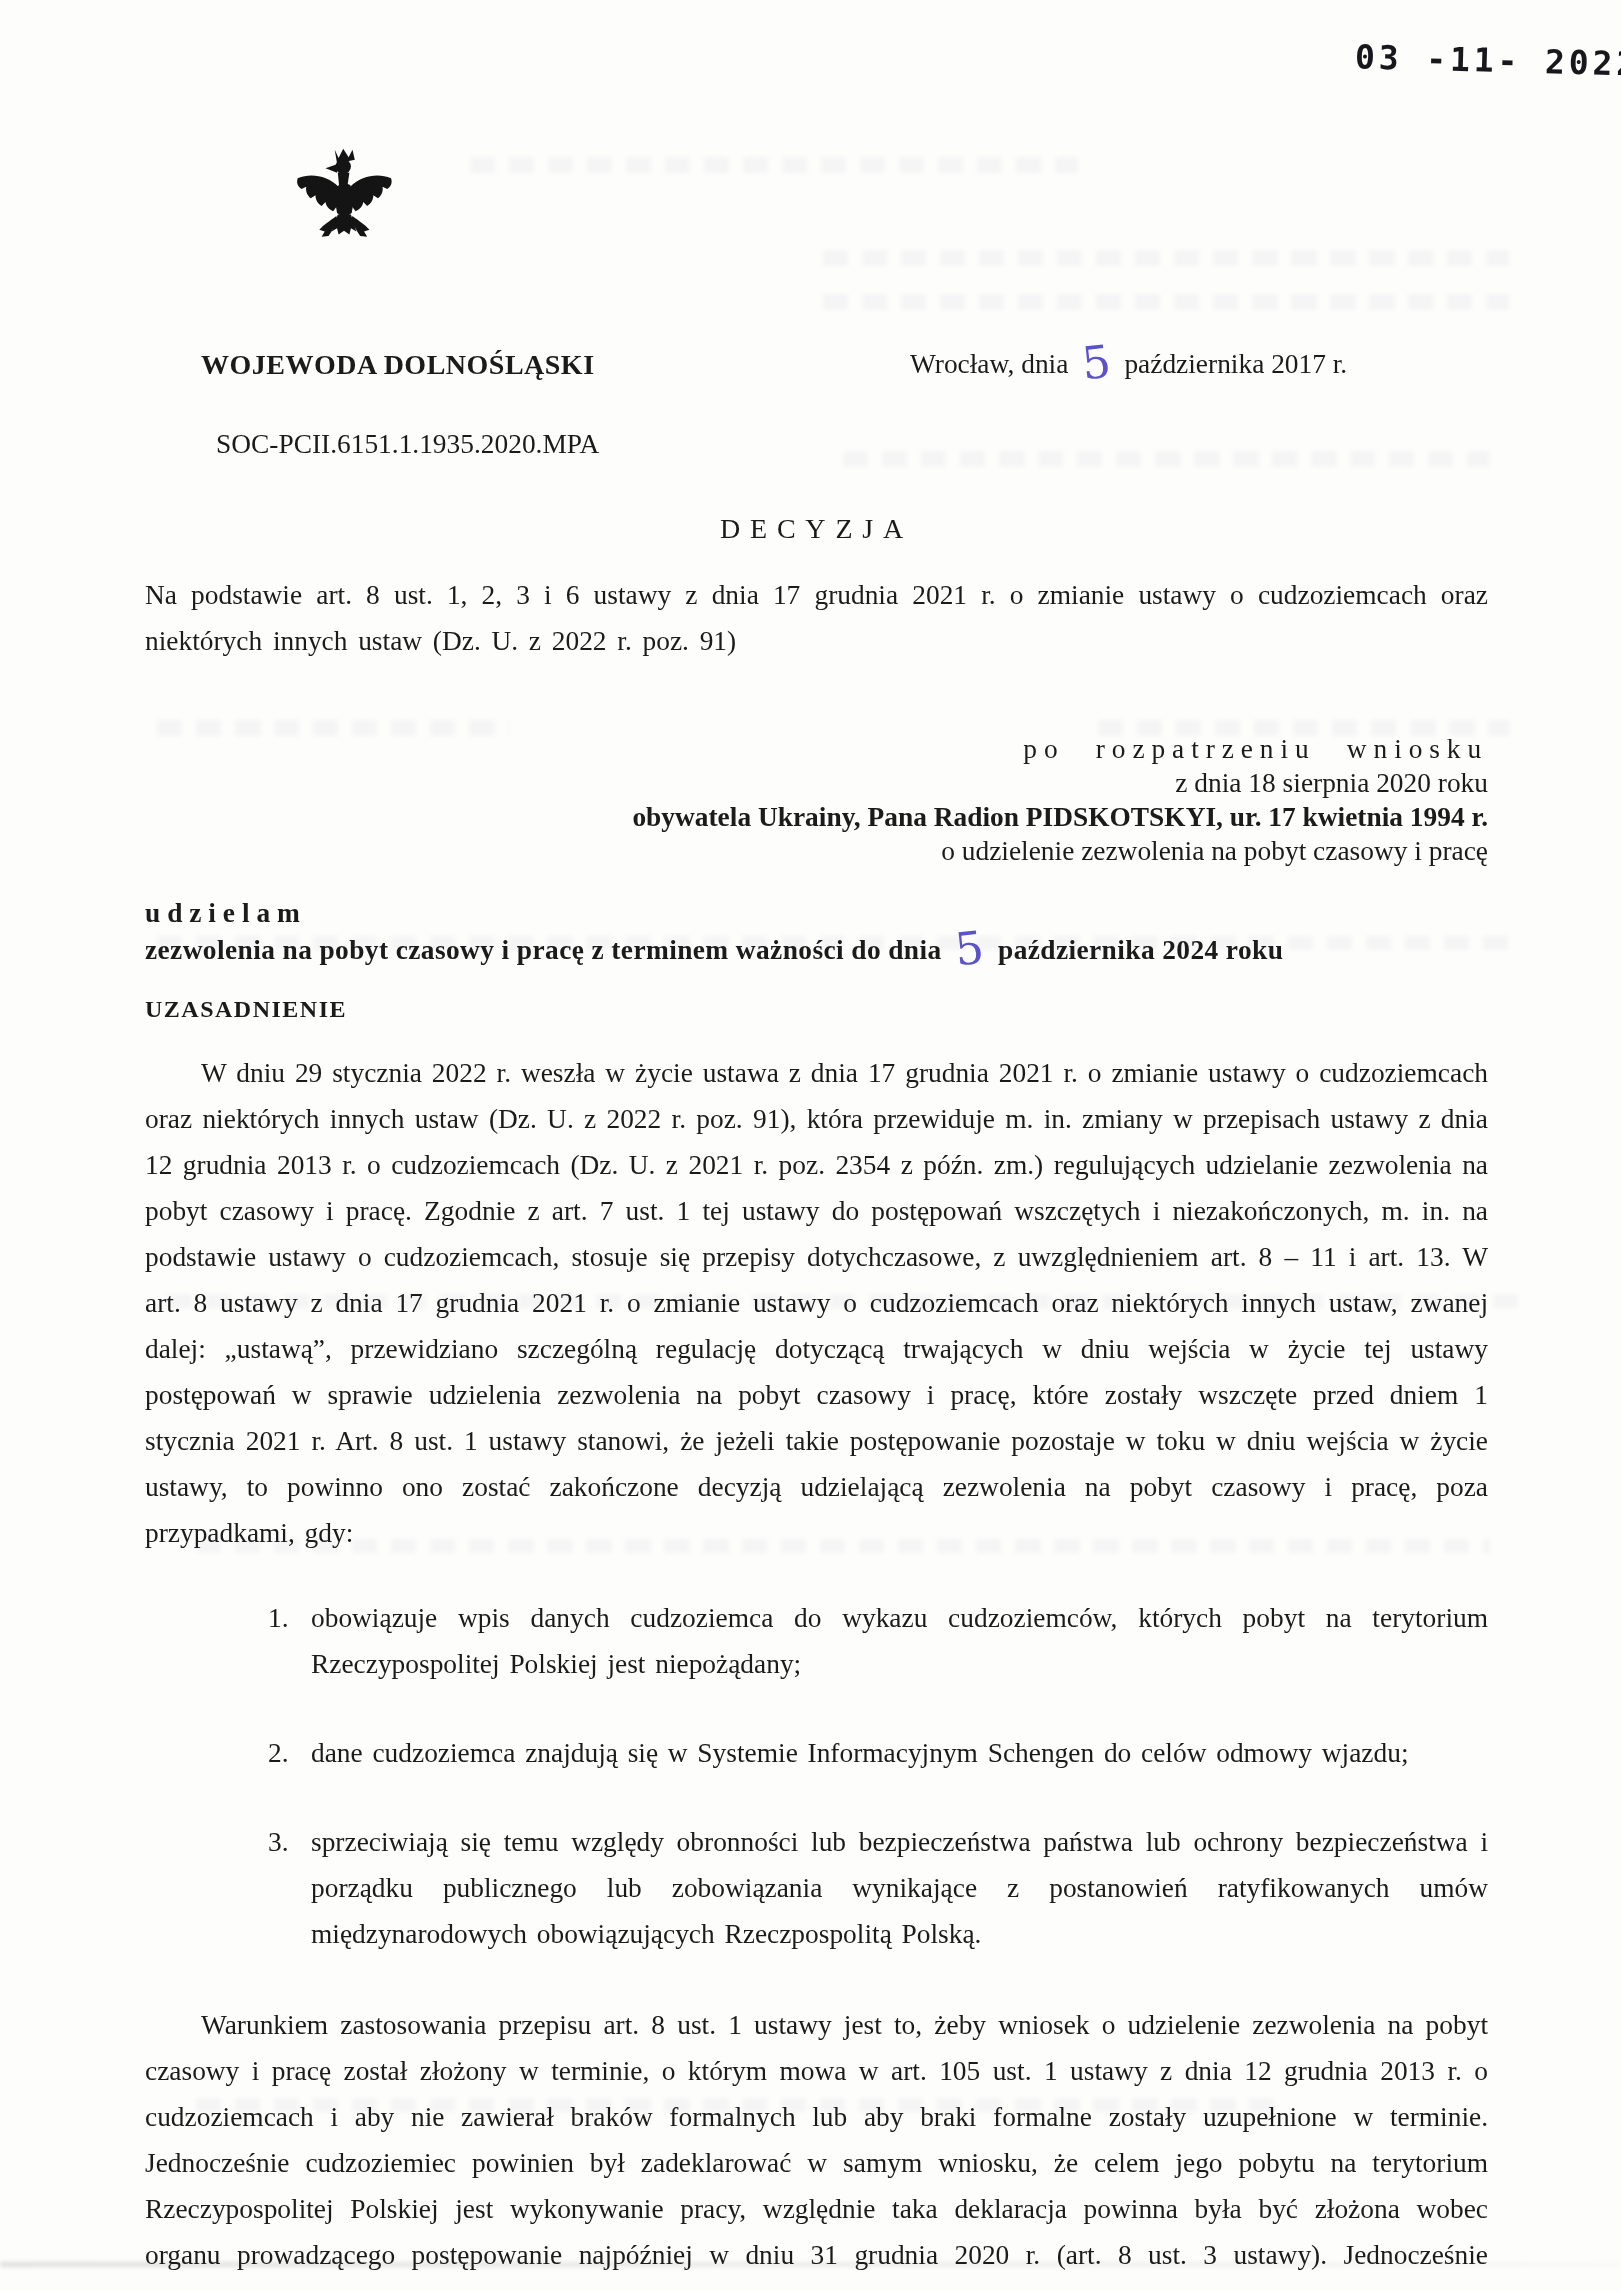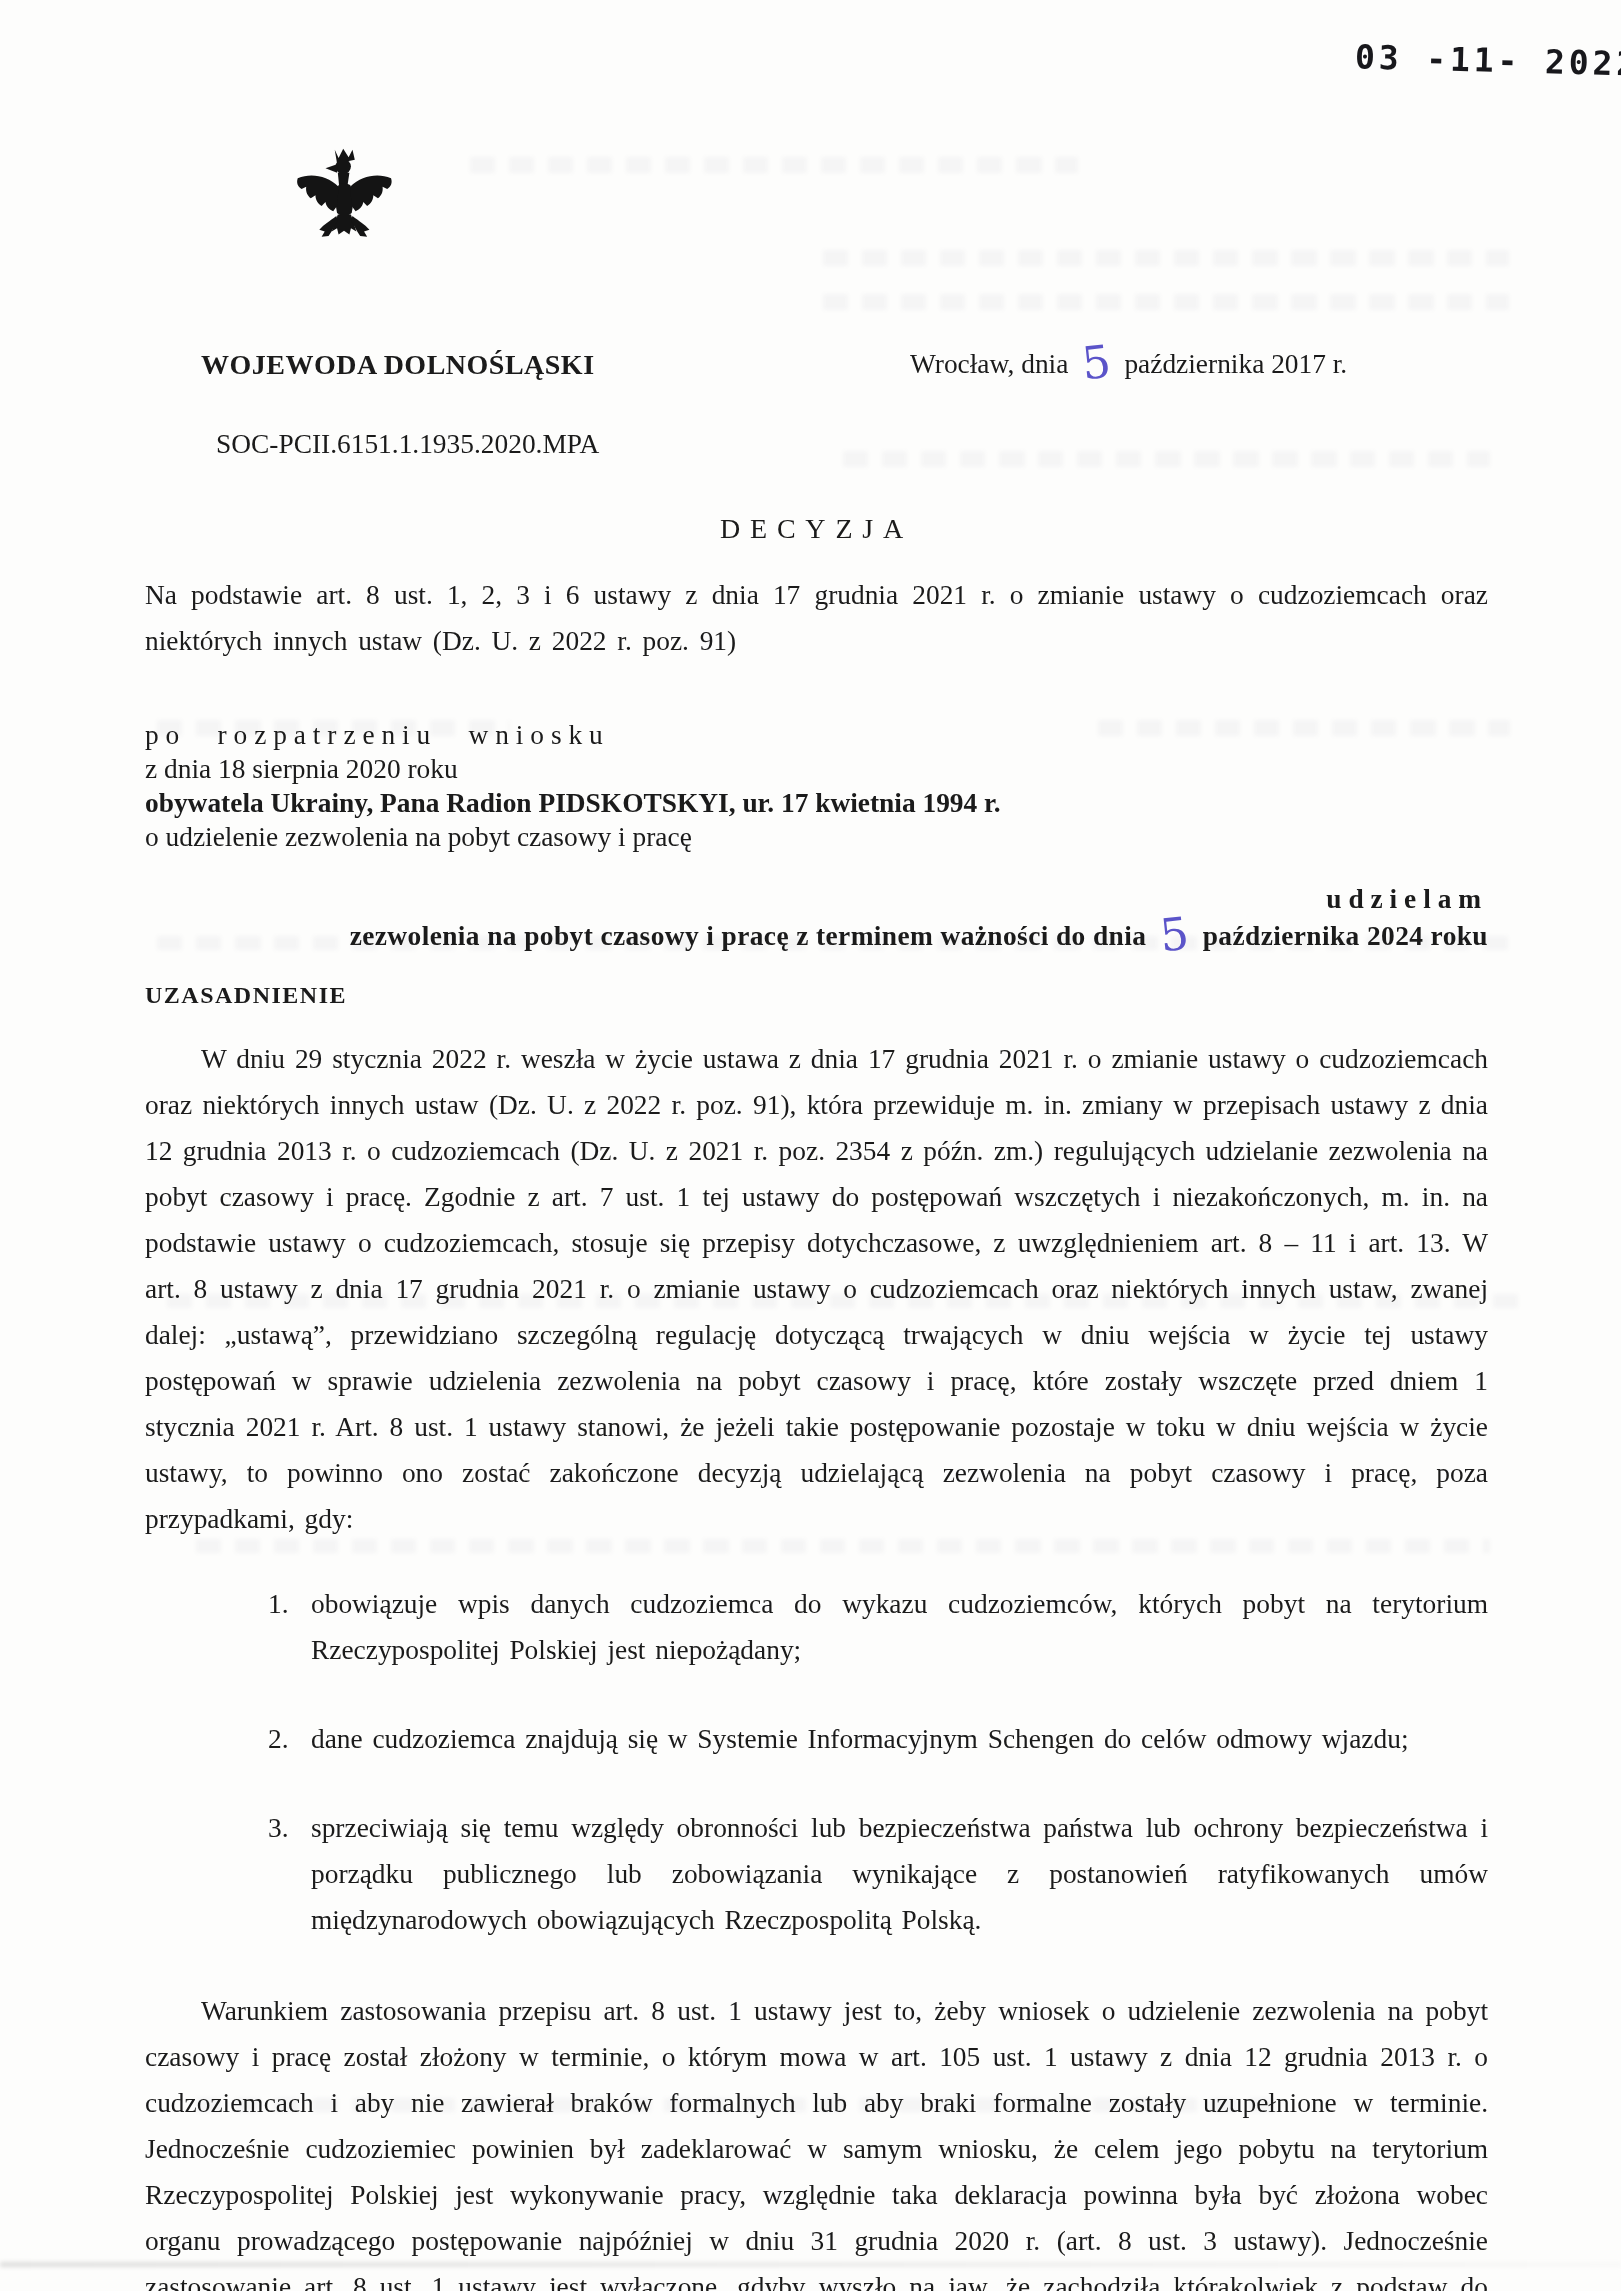--- a/index.html
+++ b/index.html
@@ -60,24 +60,24 @@
   }
   .doc-title{
     margin-top:512px;
     text-align:center;font-weight:normal;font-size:28px;
     letter-spacing:9.8px;line-height:33px;
   }
   .legal-basis{
     margin:27.4px 0 0 0;
     text-align:justify;word-spacing:3.9px;
   }
-  .center-block{margin-top:54px;text-align:left;line-height:34px;}
+  .center-block{margin-top:68px;text-align:right;line-height:34px;}
   .spaced{letter-spacing:6.9px;word-spacing:17.6px;}
   .bold{font-weight:bold;}
-  .ruling-block{margin-top:27.4px;text-align:right;line-height:35px;}
+  .ruling-block{margin-top:27.4px;text-align:left;line-height:35px;}
   .ruling-line2{font-weight:bold;letter-spacing:0.4px;margin-top:2px;}
   .justification-heading{
     margin-top:25.5px;text-align:left;font-weight:bold;
     font-size:24px;letter-spacing:1.5px;line-height:33px;
   }
   .body-par{
     margin:23.5px 0 0 0;
     text-align:justify;text-indent:56px;word-spacing:2.9px;
   }
   .list{margin-top:39px;}

